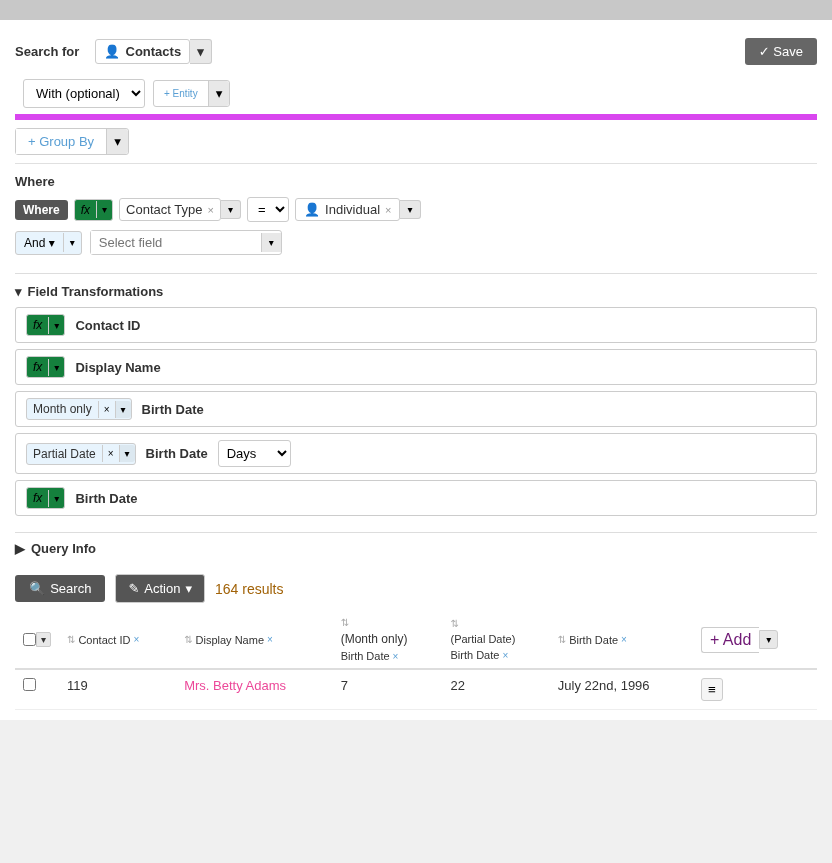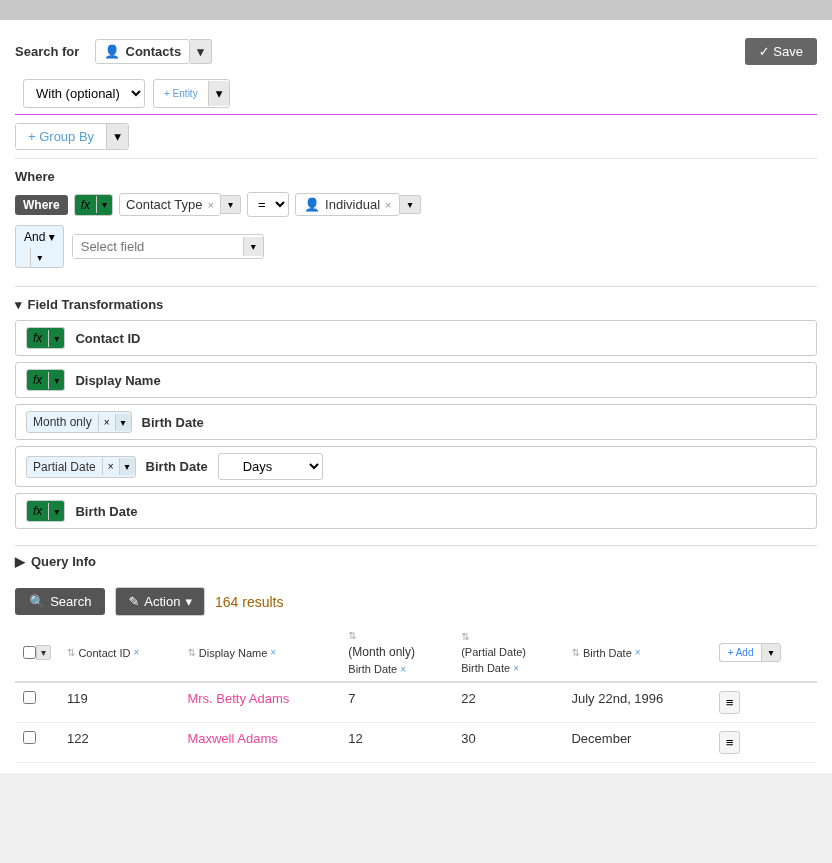--- a/index.html
+++ b/index.html
@@ -8,21 +8,21 @@
 
     
     .search-for-row { display: flex; align-items: center; justify-content: space-between; padding: 8px 0; }
     .search-for-label { font-size: 13px; margin-right: 8px; }
     .contacts-select { display: flex; align-items: center; border: 1px solid #ccc; border-radius: 3px; background: #fff; padding: 4px 8px; font-size: 13px; }
     .contacts-select .contacts-icon { color: #5a9fd4; margin-right: 5px; }
     .contacts-dropdown { display: flex; align-items: center; border: 1px solid #ccc; background: #e8e8e8; padding: 4px 7px; border-left: none; cursor: pointer; border-radius: 0 3px 3px 0; }
     .save-btn { background: #666; color: #fff; border: none; padding: 6px 14px; border-radius: 3px; cursor: pointer; font-size: 13px; display: flex; align-items: center; gap: 5px; }
 
     
-    .entity-row { display: flex; gap: 8px; padding: 6px 8px; border-bottom: 1px solid #d946ef; }
+    .entity-row { display: flex; align-items: center; gap: 8px; padding: 6px 8px; border-bottom: 6px solid #d946ef; }
     .with-select { display: flex; align-items: center; border: 1px solid #ccc; border-radius: 3px; background: #fff; }
     .with-select select { border: none; background: transparent; padding: 5px 8px; font-size: 13px; cursor: pointer; outline: none; }
     .entity-btn { display: flex; align-items: center; gap: 0; border: 1px solid #ccc; border-radius: 3px; }
     .entity-btn-main { background: #fff; border: none; padding: 5px 10px; font-size: 10px; color: #5a9fd4; cursor: pointer; }
     .entity-btn-arrow { background: #e8e8e8; border: none; border-left: 1px solid #ccc; padding: 5px 7px; cursor: pointer; border-radius: 0 3px 3px 0; }
 
     
     .group-by-row { display: flex; align-items: center; gap: 0; padding: 8px 0; border-bottom: 1px solid #e0e0e0; }
     .group-by-btn { display: flex; align-items: center; border: 1px solid #ccc; border-radius: 3px; }
     .group-by-btn-main { background: #fff; border: none; padding: 5px 12px; font-size: 13px; color: #5a9fd4; cursor: pointer; }
@@ -39,37 +39,37 @@
     .contact-type-field { display: flex; align-items: center; border: 1px solid #ccc; border-radius: 3px; background: #fff; padding: 3px 6px; gap: 5px; }
     .contact-type-field .remove-x { color: #999; cursor: pointer; font-size: 11px; }
     .field-arrow { background: #e8e8e8; border: 1px solid #ccc; border-left: none; padding: 3px 7px; cursor: pointer; border-radius: 0 3px 3px 0; font-size: 10px; }
     .equals-select { border: 1px solid #ccc; padding: 3px 6px; border-radius: 3px; font-size: 13px; background: #fff; }
     .individual-field { display: flex; align-items: center; border: 1px solid #ccc; border-radius: 3px; background: #fff; padding: 3px 8px; gap: 5px; }
     .individual-field .person-icon { color: #5a9fd4; }
     .individual-arrow { background: #e8e8e8; border: 1px solid #ccc; border-left: none; padding: 3px 7px; cursor: pointer; border-radius: 0 3px 3px 0; font-size: 10px; }
 
     
     .and-row { display: flex; align-items: center; gap: 8px; margin-top: 8px; }
-    .and-btn { display: flex; align-items: center; border: 1px solid #ccc; border-radius: 3px; background: #e8f4fd; flex-direction: column; }
+    .and-btn { display: flex; align-items: center; border: 1px solid #ccc; border-radius: 3px; background: #e8f4fd; }
     .and-btn-main { border: none; background: transparent; padding: 4px 8px; font-size: 12px; cursor: pointer; }
     .and-btn-arrow { border: none; border-left: 1px solid #ccc; background: transparent; padding: 4px 6px; cursor: pointer; font-size: 10px; }
     .select-field-input { display: flex; align-items: center; border: 1px solid #ccc; border-radius: 3px; background: #fff; }
     .select-field-input input { border: none; padding: 4px 8px; font-size: 13px; outline: none; width: 170px; color: #999; }
     .select-field-arrow { background: #e8e8e8; border: none; border-left: 1px solid #ccc; padding: 4px 7px; cursor: pointer; font-size: 10px; }
 
     
     .field-transforms { padding: 6px 0; border-top: 1px solid #ddd; margin-top: 8px; }
     .field-transforms-header { display: flex; align-items: center; gap: 6px; cursor: pointer; padding: 4px 0 8px 0; font-size: 13px; font-weight: bold; color: #333; }
     .transform-row { display: flex; align-items: center; border: 1px solid #ccc; border-radius: 3px; padding: 6px 10px; margin-bottom: 6px; background: #fff; gap: 10px; }
     .transform-badge { display: flex; align-items: center; border: 1px solid #ccc; border-radius: 3px; background: #e8f4fd; }
     .transform-badge-text { border: none; background: transparent; padding: 3px 6px; font-size: 12px; }
     .transform-badge-x { border: none; border-left: 1px solid #ccc; background: transparent; padding: 3px 5px; cursor: pointer; font-size: 10px; }
     .transform-badge-arrow { border: none; border-left: 1px solid #ccc; background: #dce8f0; padding: 3px 5px; cursor: pointer; font-size: 10px; border-radius: 0 3px 3px 0; }
     .transform-label { font-size: 13px; font-weight: bold; }
-    .days-select { border: 1px solid #ccc; padding: 4px 20px; border-radius: 3px; font-size: 13px; background: #fff; }
+    .days-select { border: 1px solid #ccc; padding: 4px 4px; border-radius: 3px; font-size: 13px; background: #fff; }
 
     
     .query-info { border-top: 1px solid #ddd; padding: 8px 0; margin-top: 4px; }
     .query-info-header { display: flex; align-items: center; gap: 6px; cursor: pointer; font-size: 13px; font-weight: bold; }
 
     
     .action-bar { display: flex; align-items: center; gap: 10px; padding: 10px 0 8px 0; }
     .search-btn { background: #555; color: #fff; border: none; padding: 6px 14px; border-radius: 3px; cursor: pointer; font-size: 13px; display: flex; align-items: center; gap: 5px; }
     .action-btn { display: flex; align-items: center; border: 1px solid #ccc; border-radius: 3px; background: #555; }
     .action-btn-main { border: none; background: transparent; color: #fff; padding: 6px 12px; font-size: 13px; cursor: pointer; display: flex; align-items: center; gap: 5px; }
@@ -81,21 +81,21 @@
     .results-table td { padding: 8px 8px; border-bottom: 1px solid #eee; vertical-align: top; }
     .col-header { display: flex; align-items: flex-start; gap: 4px; flex-direction: column; }
     .col-header-top { display: flex; align-items: center; gap: 3px; font-size: 11px; }
     .sort-arrows { color: #aaa; font-size: 10px; }
     .col-remove { color: #5a9fd4; font-size: 10px; cursor: pointer; }
     .contact-link { color: #ec4899; text-decoration: none; }
     .checkbox-cell { width: 30px; }
     .checkbox-dropdown { display: flex; align-items: center; }
     .row-menu { background: #f5f5f5; border: 1px solid #ccc; padding: 3px 6px; border-radius: 3px; cursor: pointer; }
     .add-col { display: flex; align-items: center; gap: 0; }
-    .add-col-btn { color: #3b82f6; background: #fff; border: 1px solid #ccc; padding: 3px 8px; font-size: 10px; cursor: pointer; border-radius: 3px 0 0 3px; border-right: none; }
+    .add-col-btn { color: #701a75; background: #fff; border: 1px solid #ccc; padding: 3px 8px; font-size: 16px; cursor: pointer; border-radius: 3px 0 0 3px; border-right: none; }
     .add-col-arrow { background: #e8e8e8; border: 1px solid #ccc; padding: 3px 6px; cursor: pointer; font-size: 10px; border-radius: 0 3px 3px 0; }
     .top-gray-bar { height: 20px; background: #c8c8c8; }
   </style>
 </head>
 <body>
 
 <div class="top-gray-bar"></div>
 <div class="main-container">
 
   <div class="search-for-row">
@@ -330,39 +330,16 @@
         <td>
           <span>22</span>
         </td>
         <td>
           <span>July 22nd, 1996</span>
         </td>
         <td>
           <button class="row-menu">≡</button>
         </td>
       </tr>
-      <tr>
-        <td class="checkbox-cell">
-          <input type="checkbox" style="">
-        </td>
-        <td>
-          <span>122</span>
-        </td>
-        <td>
-          <a class="contact-link" href="#">Maxwell Adams</a>
-        </td>
-        <td>
-          <span>12</span>
-        </td>
-        <td>
-          <span>30</span>
-        </td>
-        <td>
-          <span>December</span>
-        </td>
-        <td>
-          <button class="row-menu">≡</button>
-        </td>
-      </tr>
     </tbody>
   </table>
 
 </div>
 
 </body></html>

